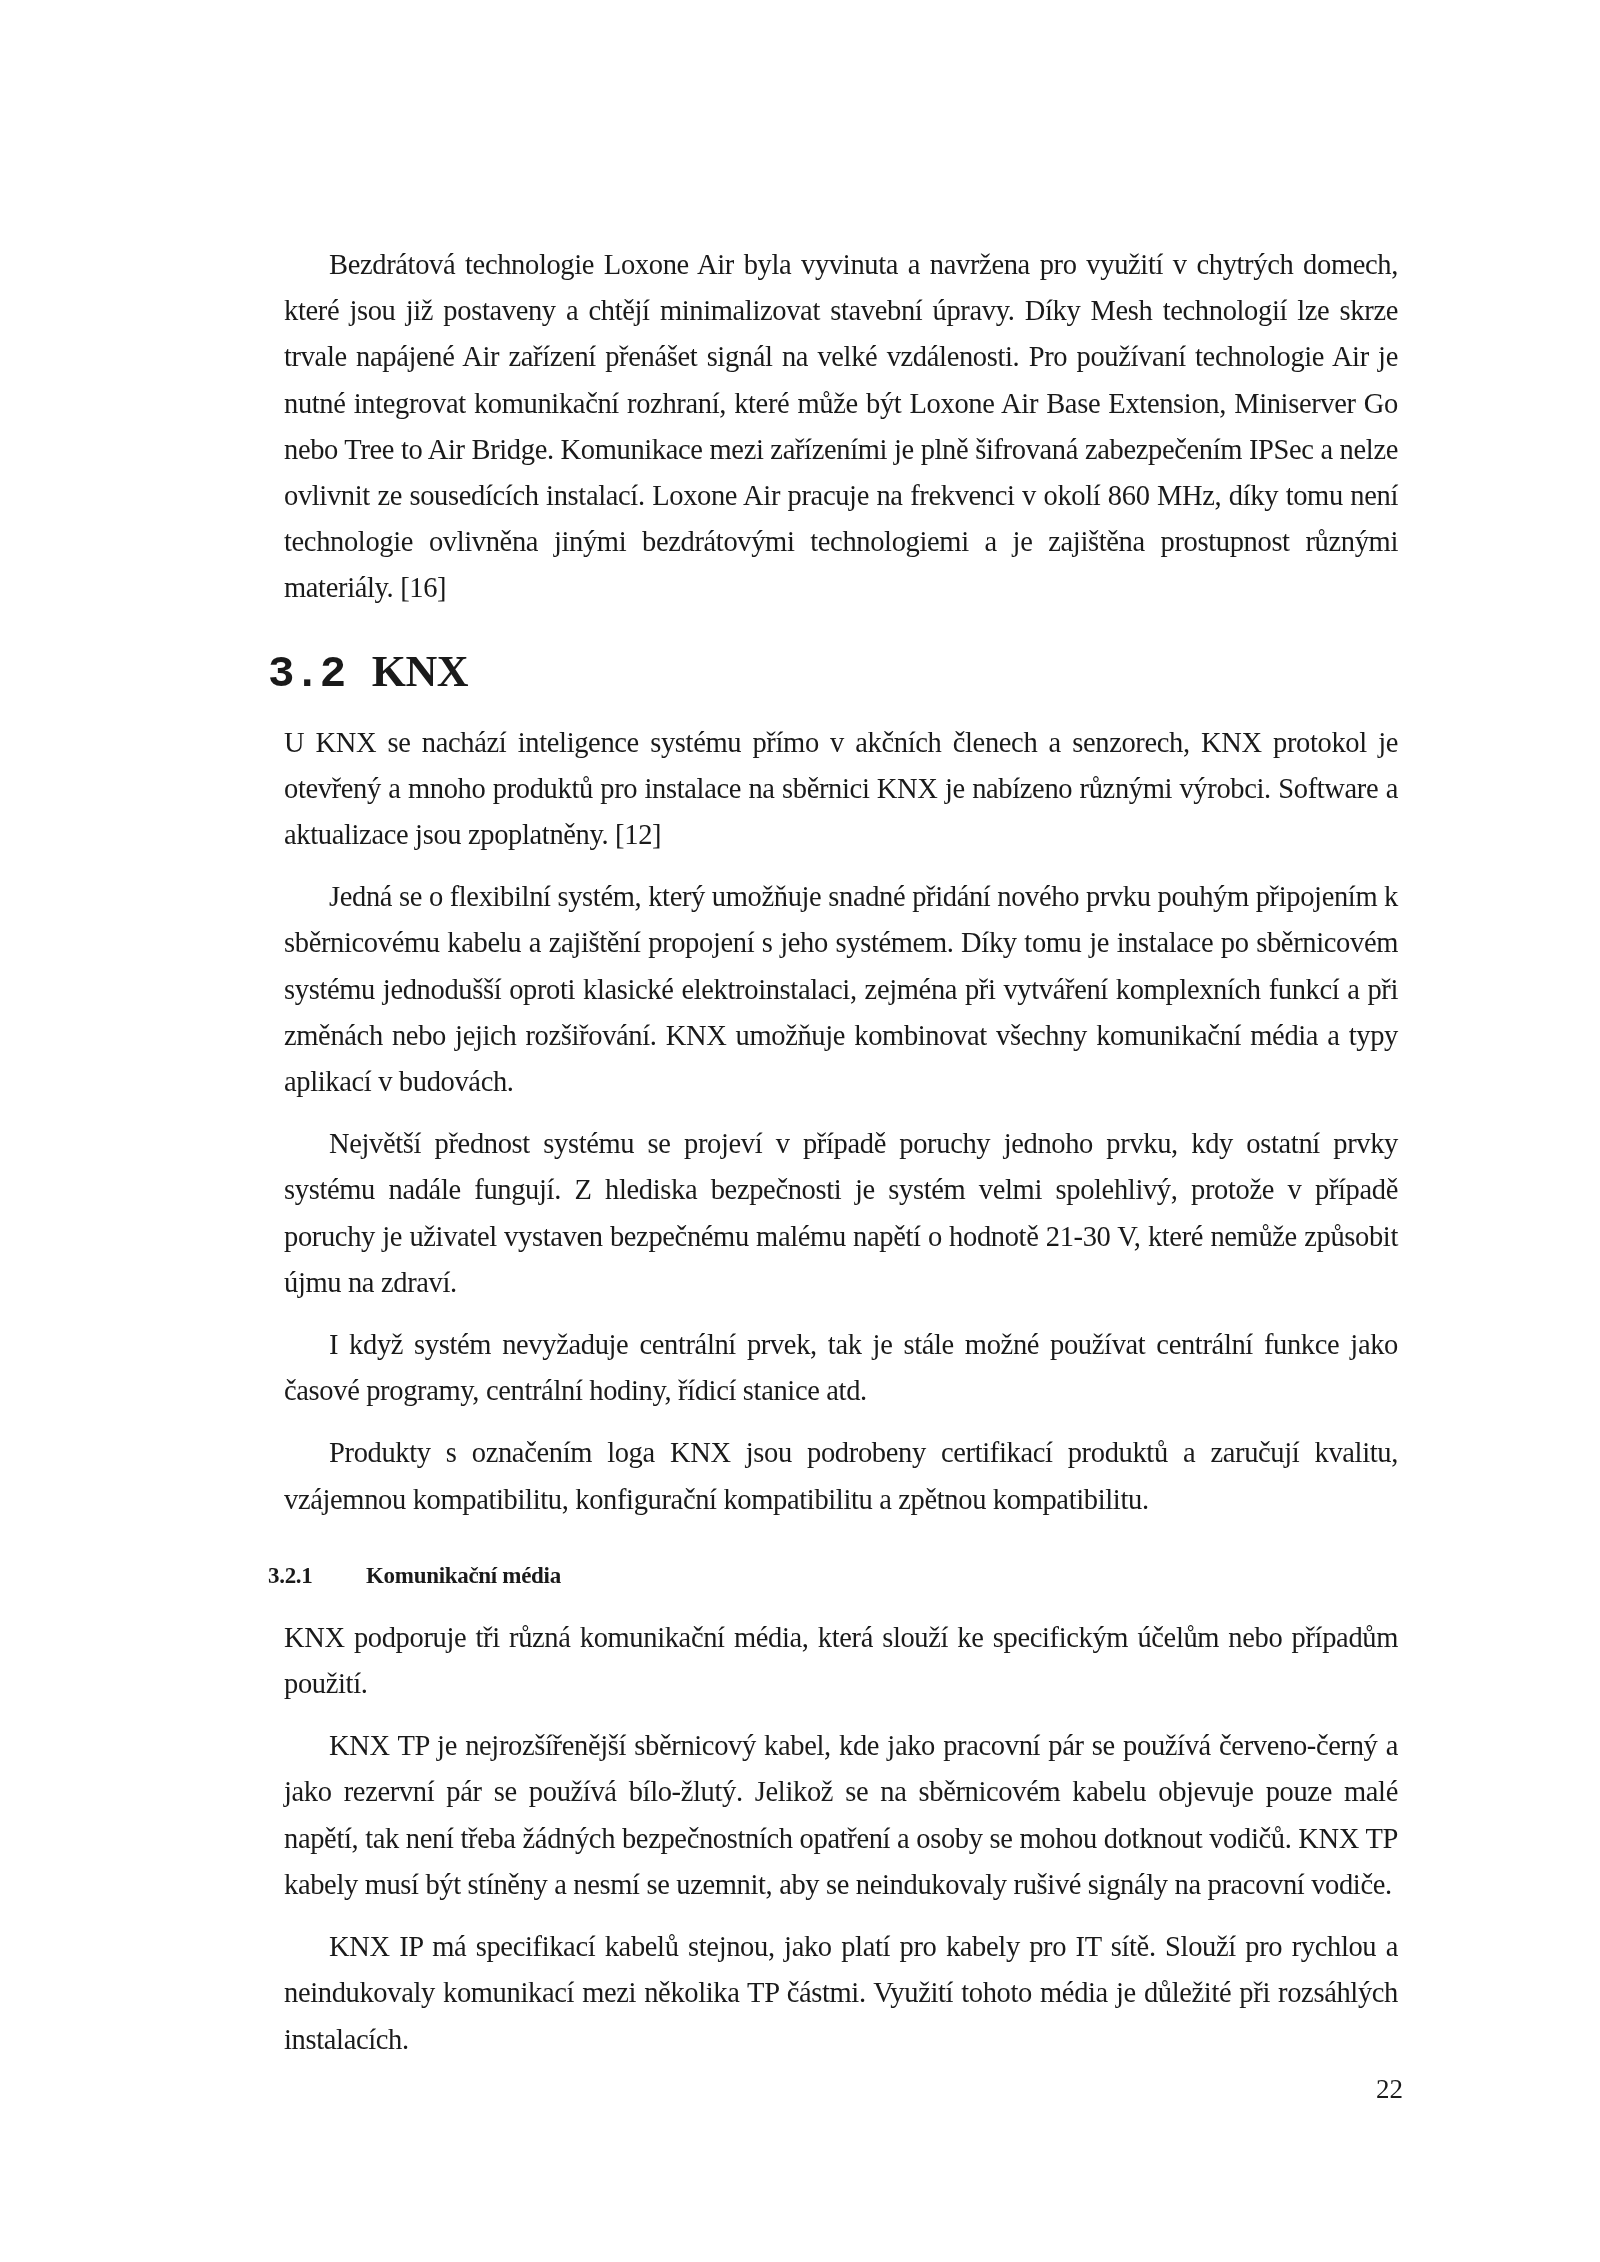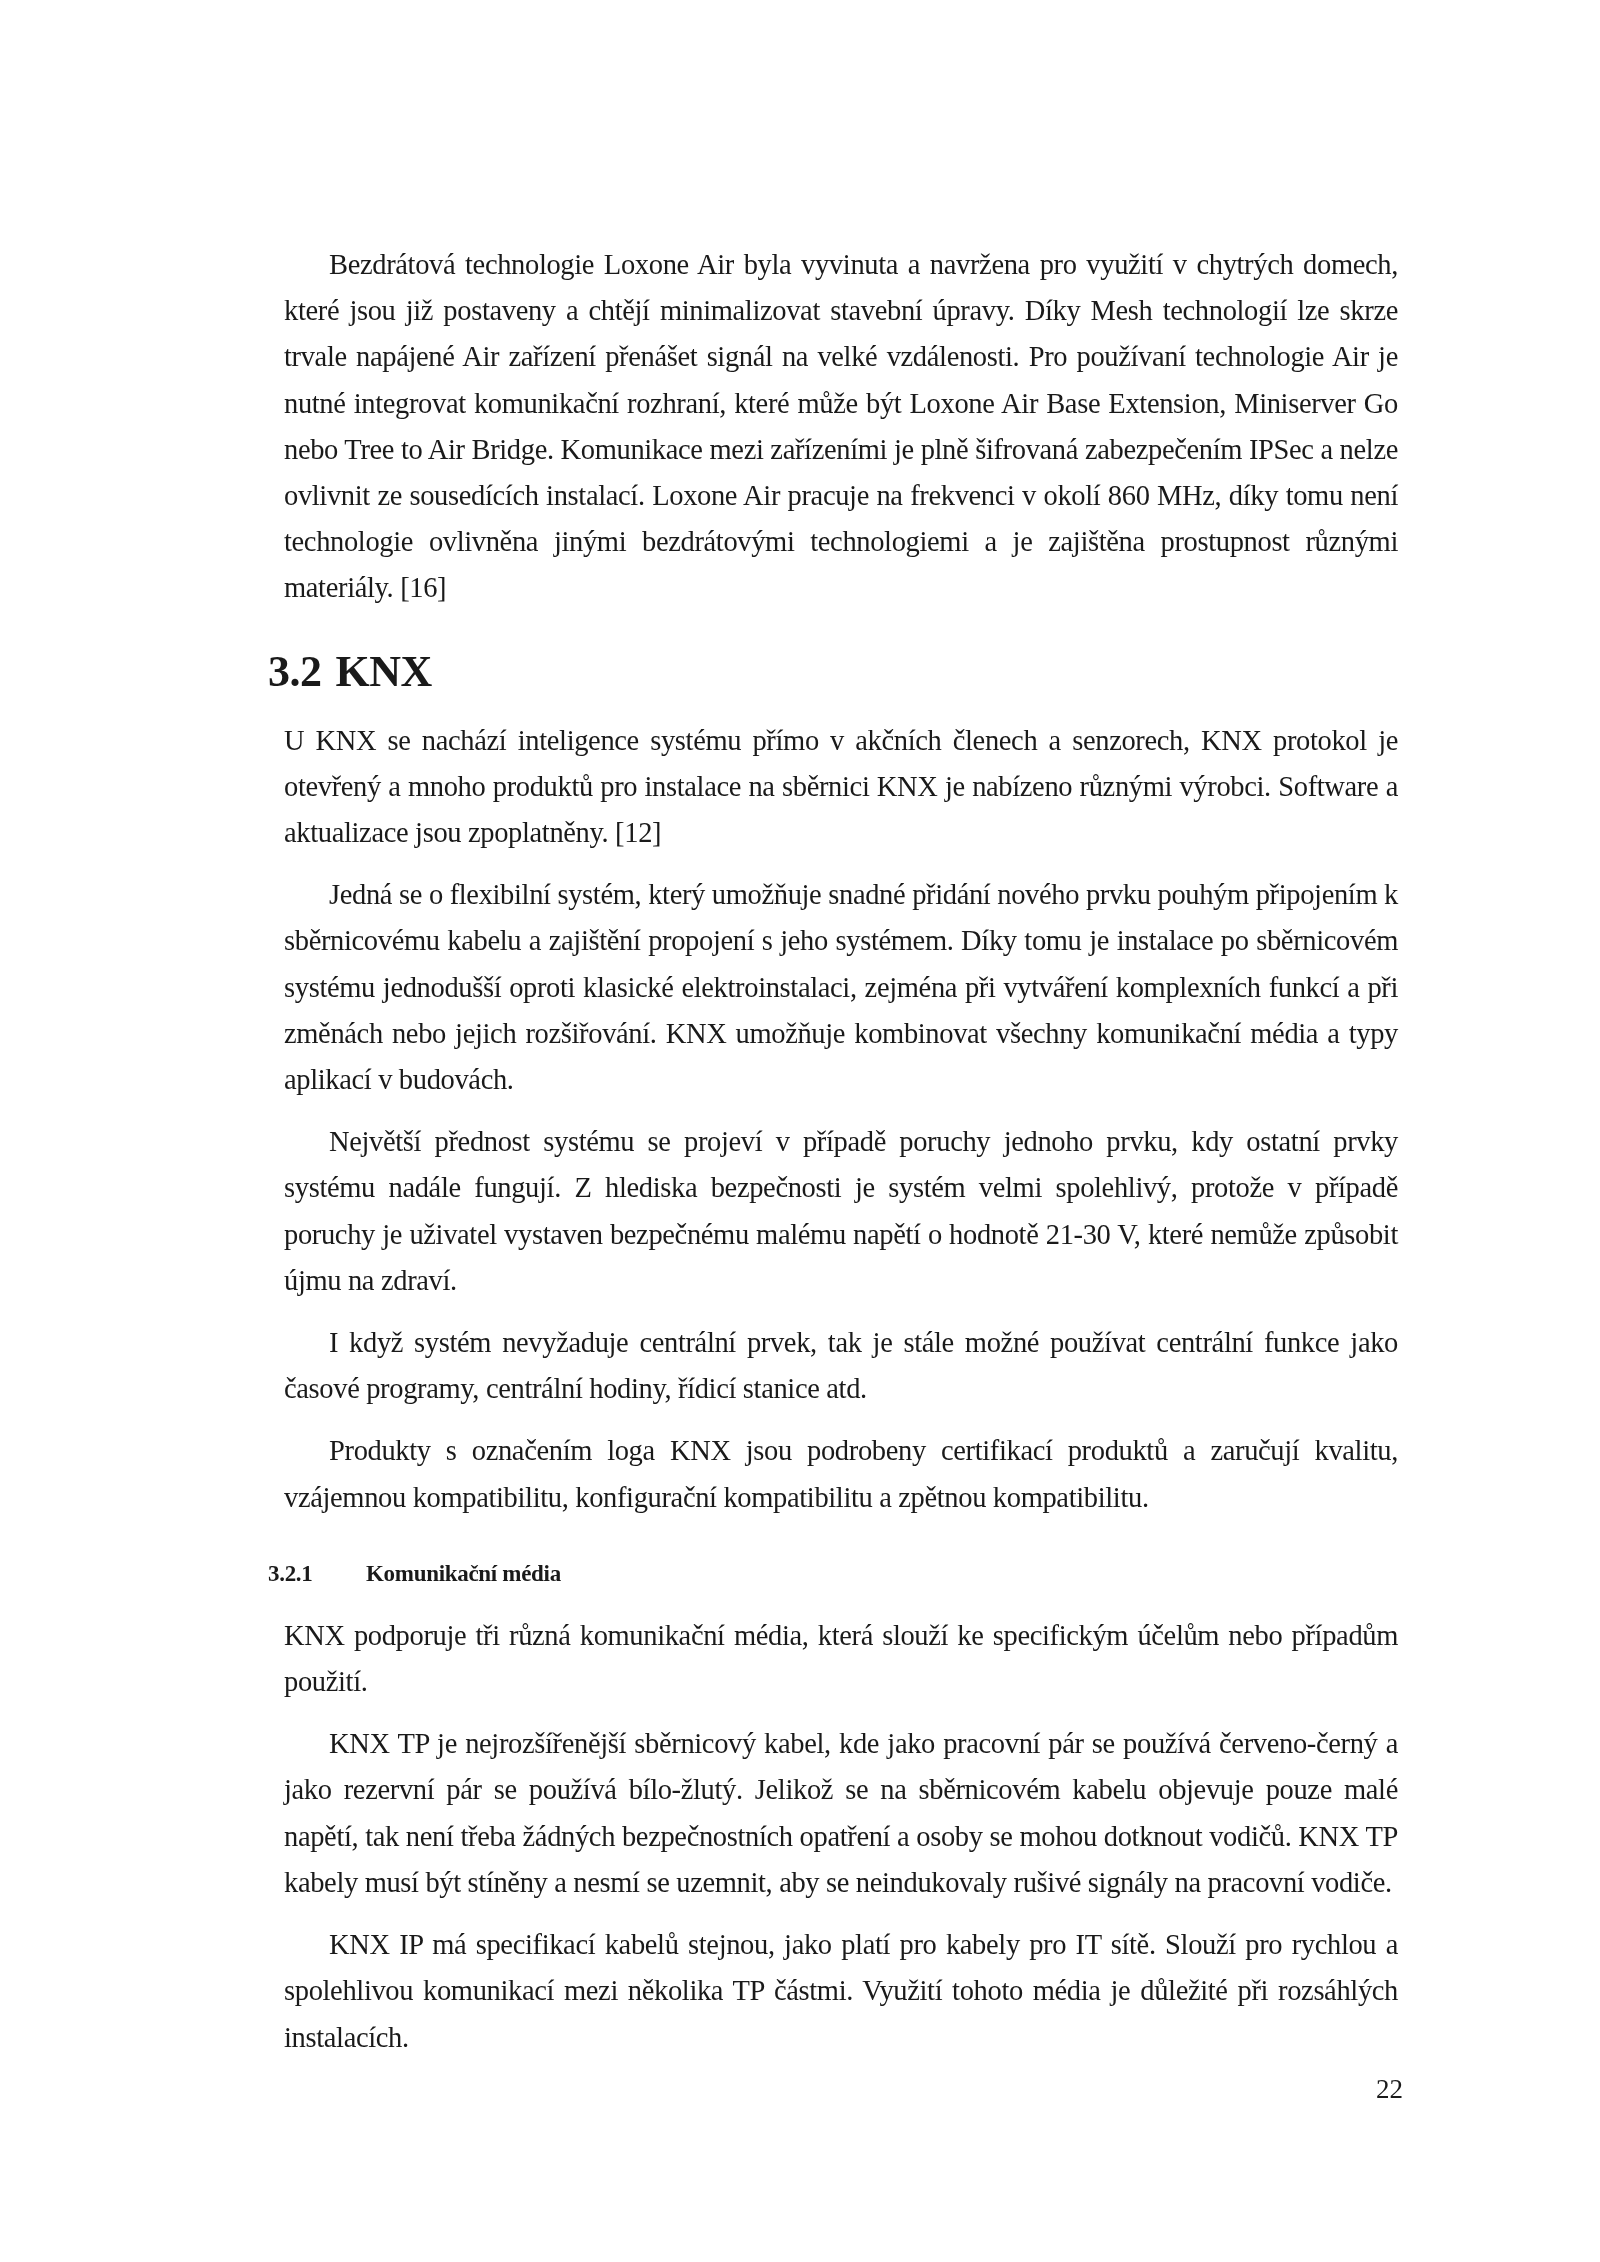--- a/index.html
+++ b/index.html
@@ -3,21 +3,21 @@
 <meta charset="utf-8">
 <style>
   html, body { margin: 0; padding: 0; background: #ffffff; }
   body { width: 1600px; height: 2262px; position: relative; overflow: hidden; }
   .page { position: absolute; left: 268px; top: 226px; width: 1146px; color: #1a1a1a;
           font-family: "Liberation Serif", "DejaVu Serif", serif; }
   .p { font-size: 28.5px; line-height: 46.2px; text-align: justify; margin: 16px;
        letter-spacing: -0.35px; word-spacing: 0px; }
   .p.indent { text-indent: 45px; }
   .h2 { font-size: 44px; font-weight: bold; margin: 30px 0 12px 0; line-height: 60px; letter-spacing: -0.5px; }
-  .h2 .num { margin-right: 14px; }
+  .h2 .num { margin-right: 26px; font-family: Liberation Mono, monospace; }
   .h3 { font-size: 23px; font-weight: bold; margin: 30px 0 8px 0; line-height: 46px; letter-spacing: -0.3px; }
   .h3 .num { display: inline-block; width: 98px; }
   .sp-after { margin-bottom: 8px; }
   .pagenum { position: absolute; left: 1376px; top: 2074px; font-size: 27px;
              font-family: "Liberation Serif", "DejaVu Serif", serif; color: #1a1a1a; }
 </style>
 </head>
 <body>
 
 <div class="page">
@@ -33,17 +33,17 @@
   <p class="p indent">Největší přednost systému se projeví v případě poruchy jednoho prvku, kdy ostatní prvky systému nadále fungují. Z hlediska bezpečnosti je systém velmi spolehlivý, protože v případě poruchy je uživatel vystaven bezpečnému malému napětí o hodnotě 21-30 V, které nemůže způsobit újmu na zdraví.</p>
   <p class="p indent">I když systém nevyžaduje centrální prvek, tak je stále možné používat centrální funkce jako časové programy, centrální hodiny, řídicí stanice atd.</p>
   <p class="p indent">Produkty s označením loga KNX jsou podrobeny certifikací produktů a zaručují kvalitu, vzájemnou kompatibilitu, konfigurační kompatibilitu a zpětnou kompatibilitu.</p>
 
   <div class="h3">
     <span class="num">3.2.1</span><span>Komunikační média</span>
   </div>
 
   <p class="p">KNX podporuje tři různá komunikační média, která slouží ke specifickým účelům nebo případům použití.</p>
   <p class="p indent">KNX TP je nejrozšířenější sběrnicový kabel, kde jako pracovní pár se používá červeno-černý a jako rezervní pár se používá bílo-žlutý. Jelikož se na sběrnicovém kabelu objevuje pouze malé napětí, tak není třeba žádných bezpečnostních opatření a osoby se mohou dotknout vodičů. KNX TP kabely musí být stíněny a nesmí se uzemnit, aby se neindukovaly rušivé signály na pracovní vodiče.</p>
-  <p class="p indent">KNX IP má specifikací kabelů stejnou, jako platí pro kabely pro IT sítě. Slouží pro rychlou a spolehlivou komunikací mezi několika TP částmi. Využití tohoto média je důležité při rozsáhlých instalacích.</p>
+  <p class="p indent">KNX IP má specifikací kabelů stejnou, jako platí pro kabely pro IT sítě. Slouží pro rychlou a neindukovaly komunikací mezi několika TP částmi. Využití tohoto média je důležité při rozsáhlých instalacích.</p>
 
 </div>
 
 <div class="pagenum">22</div>
 
 </body></html>

